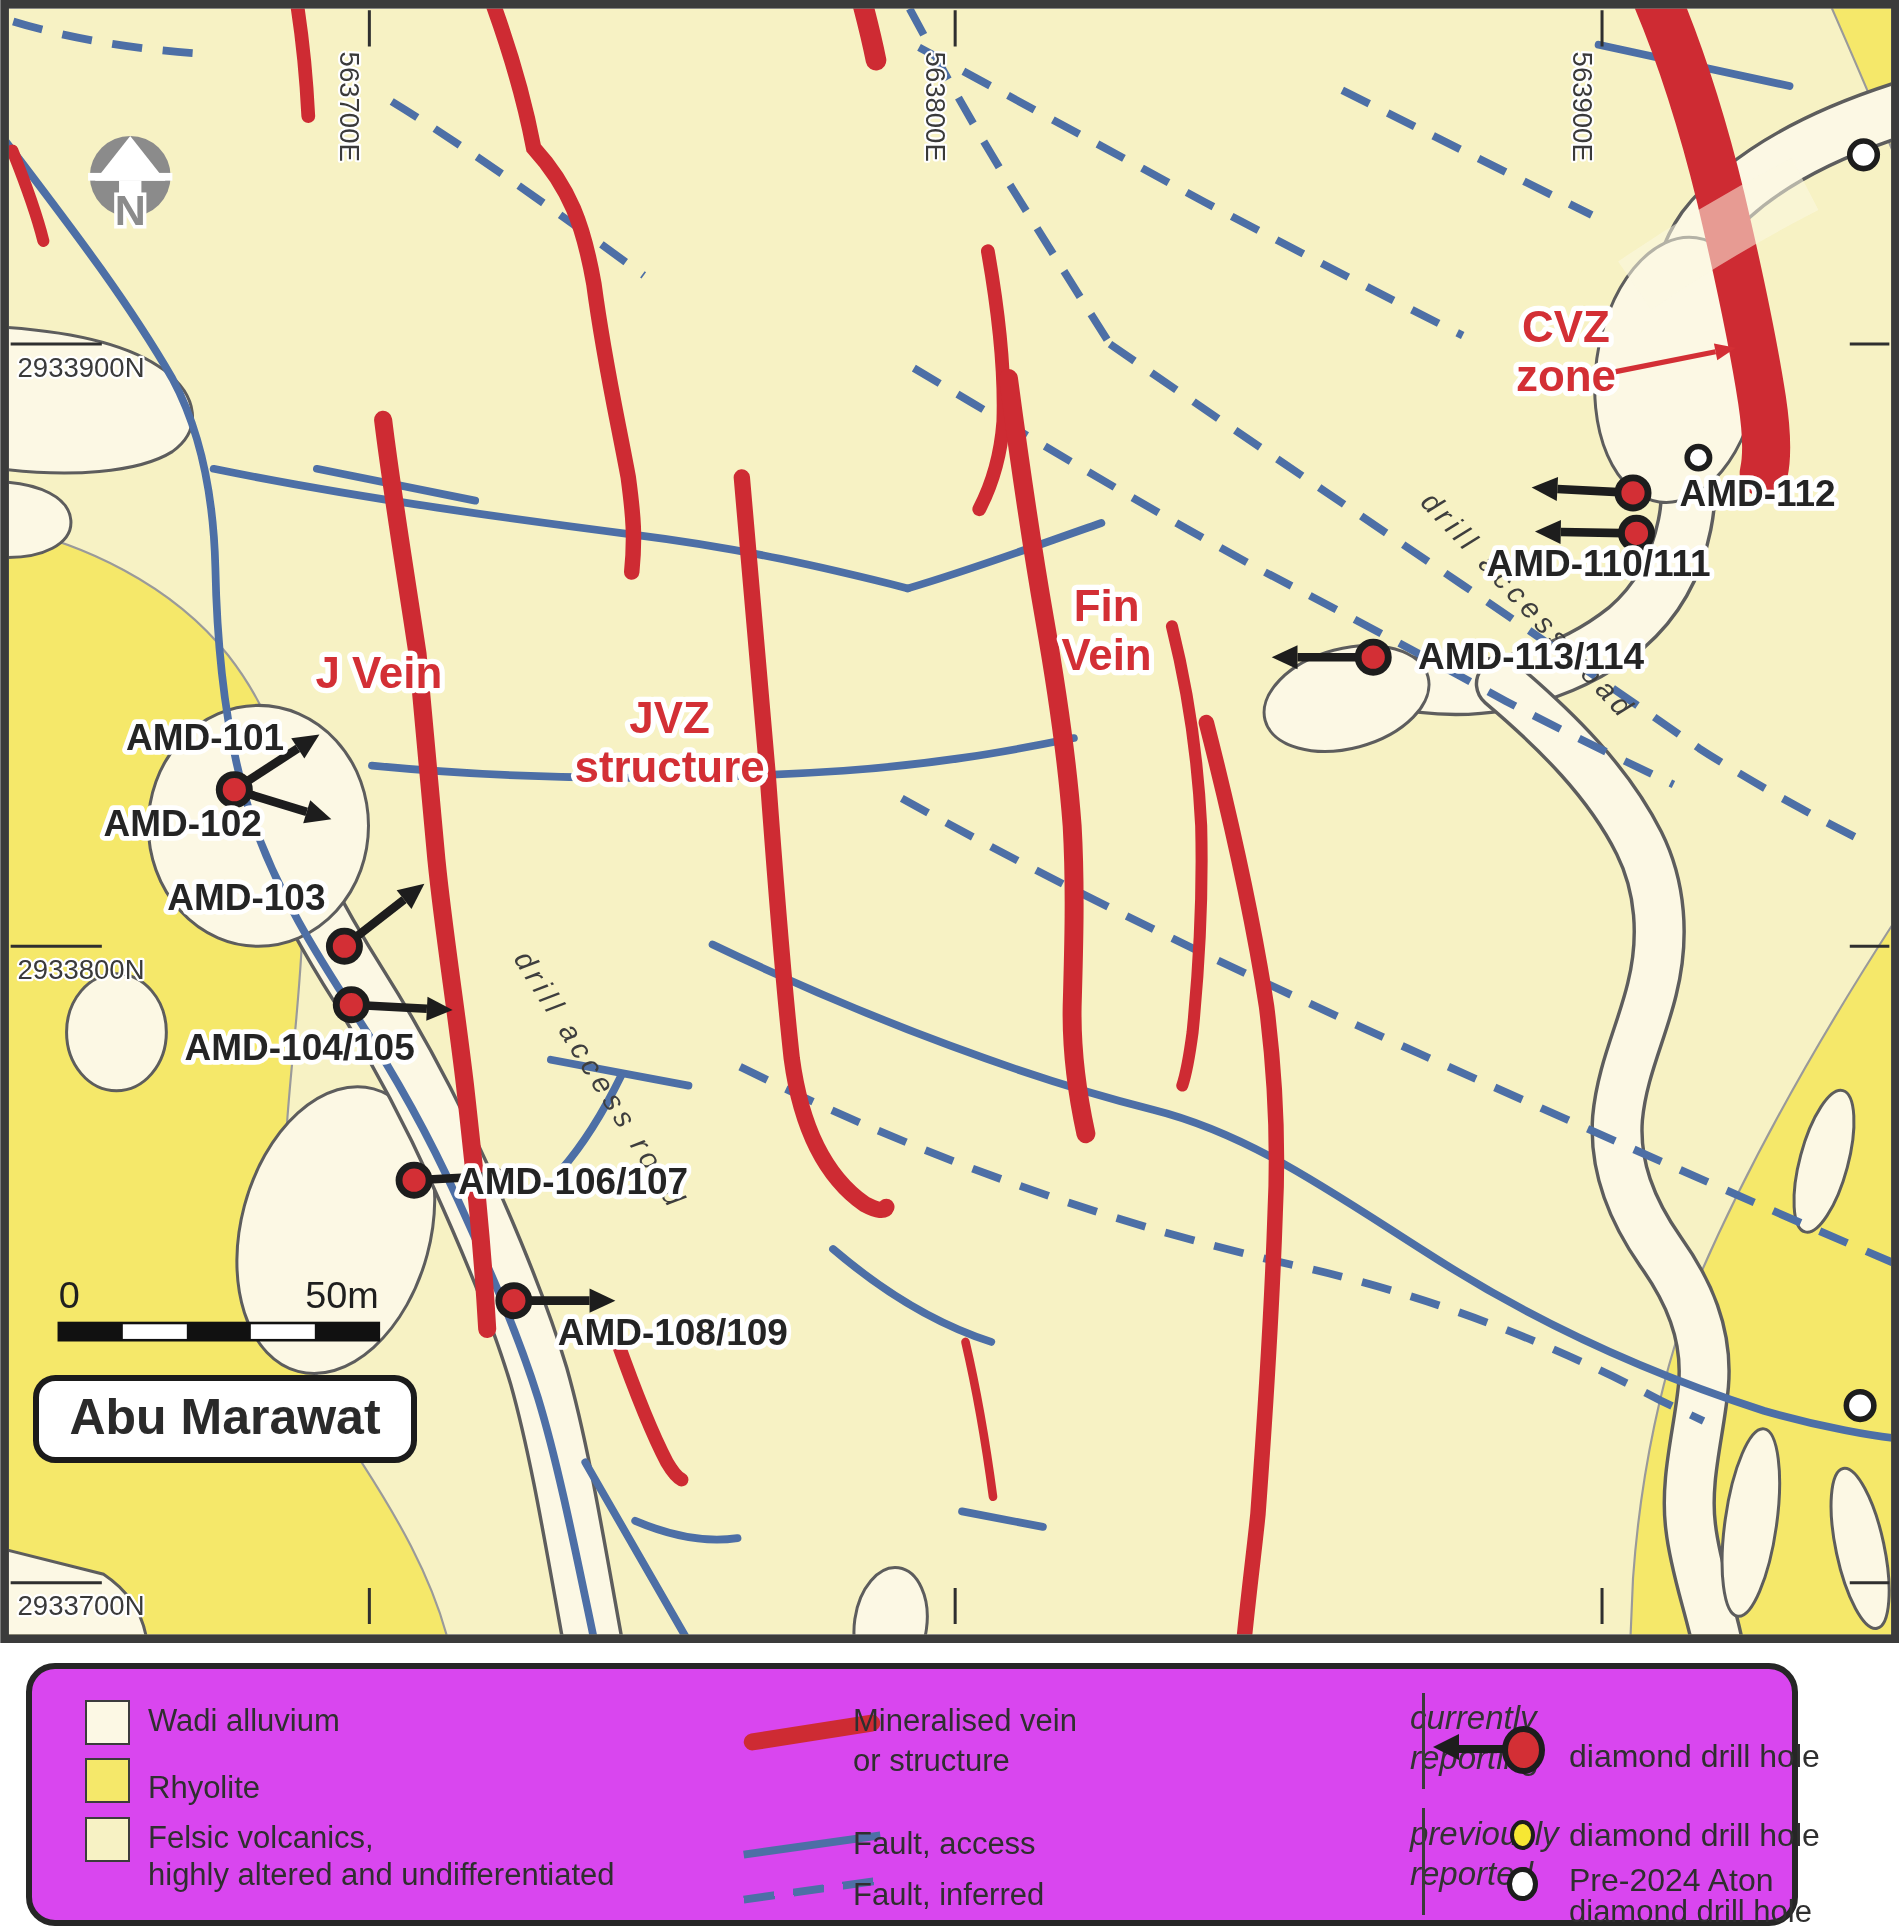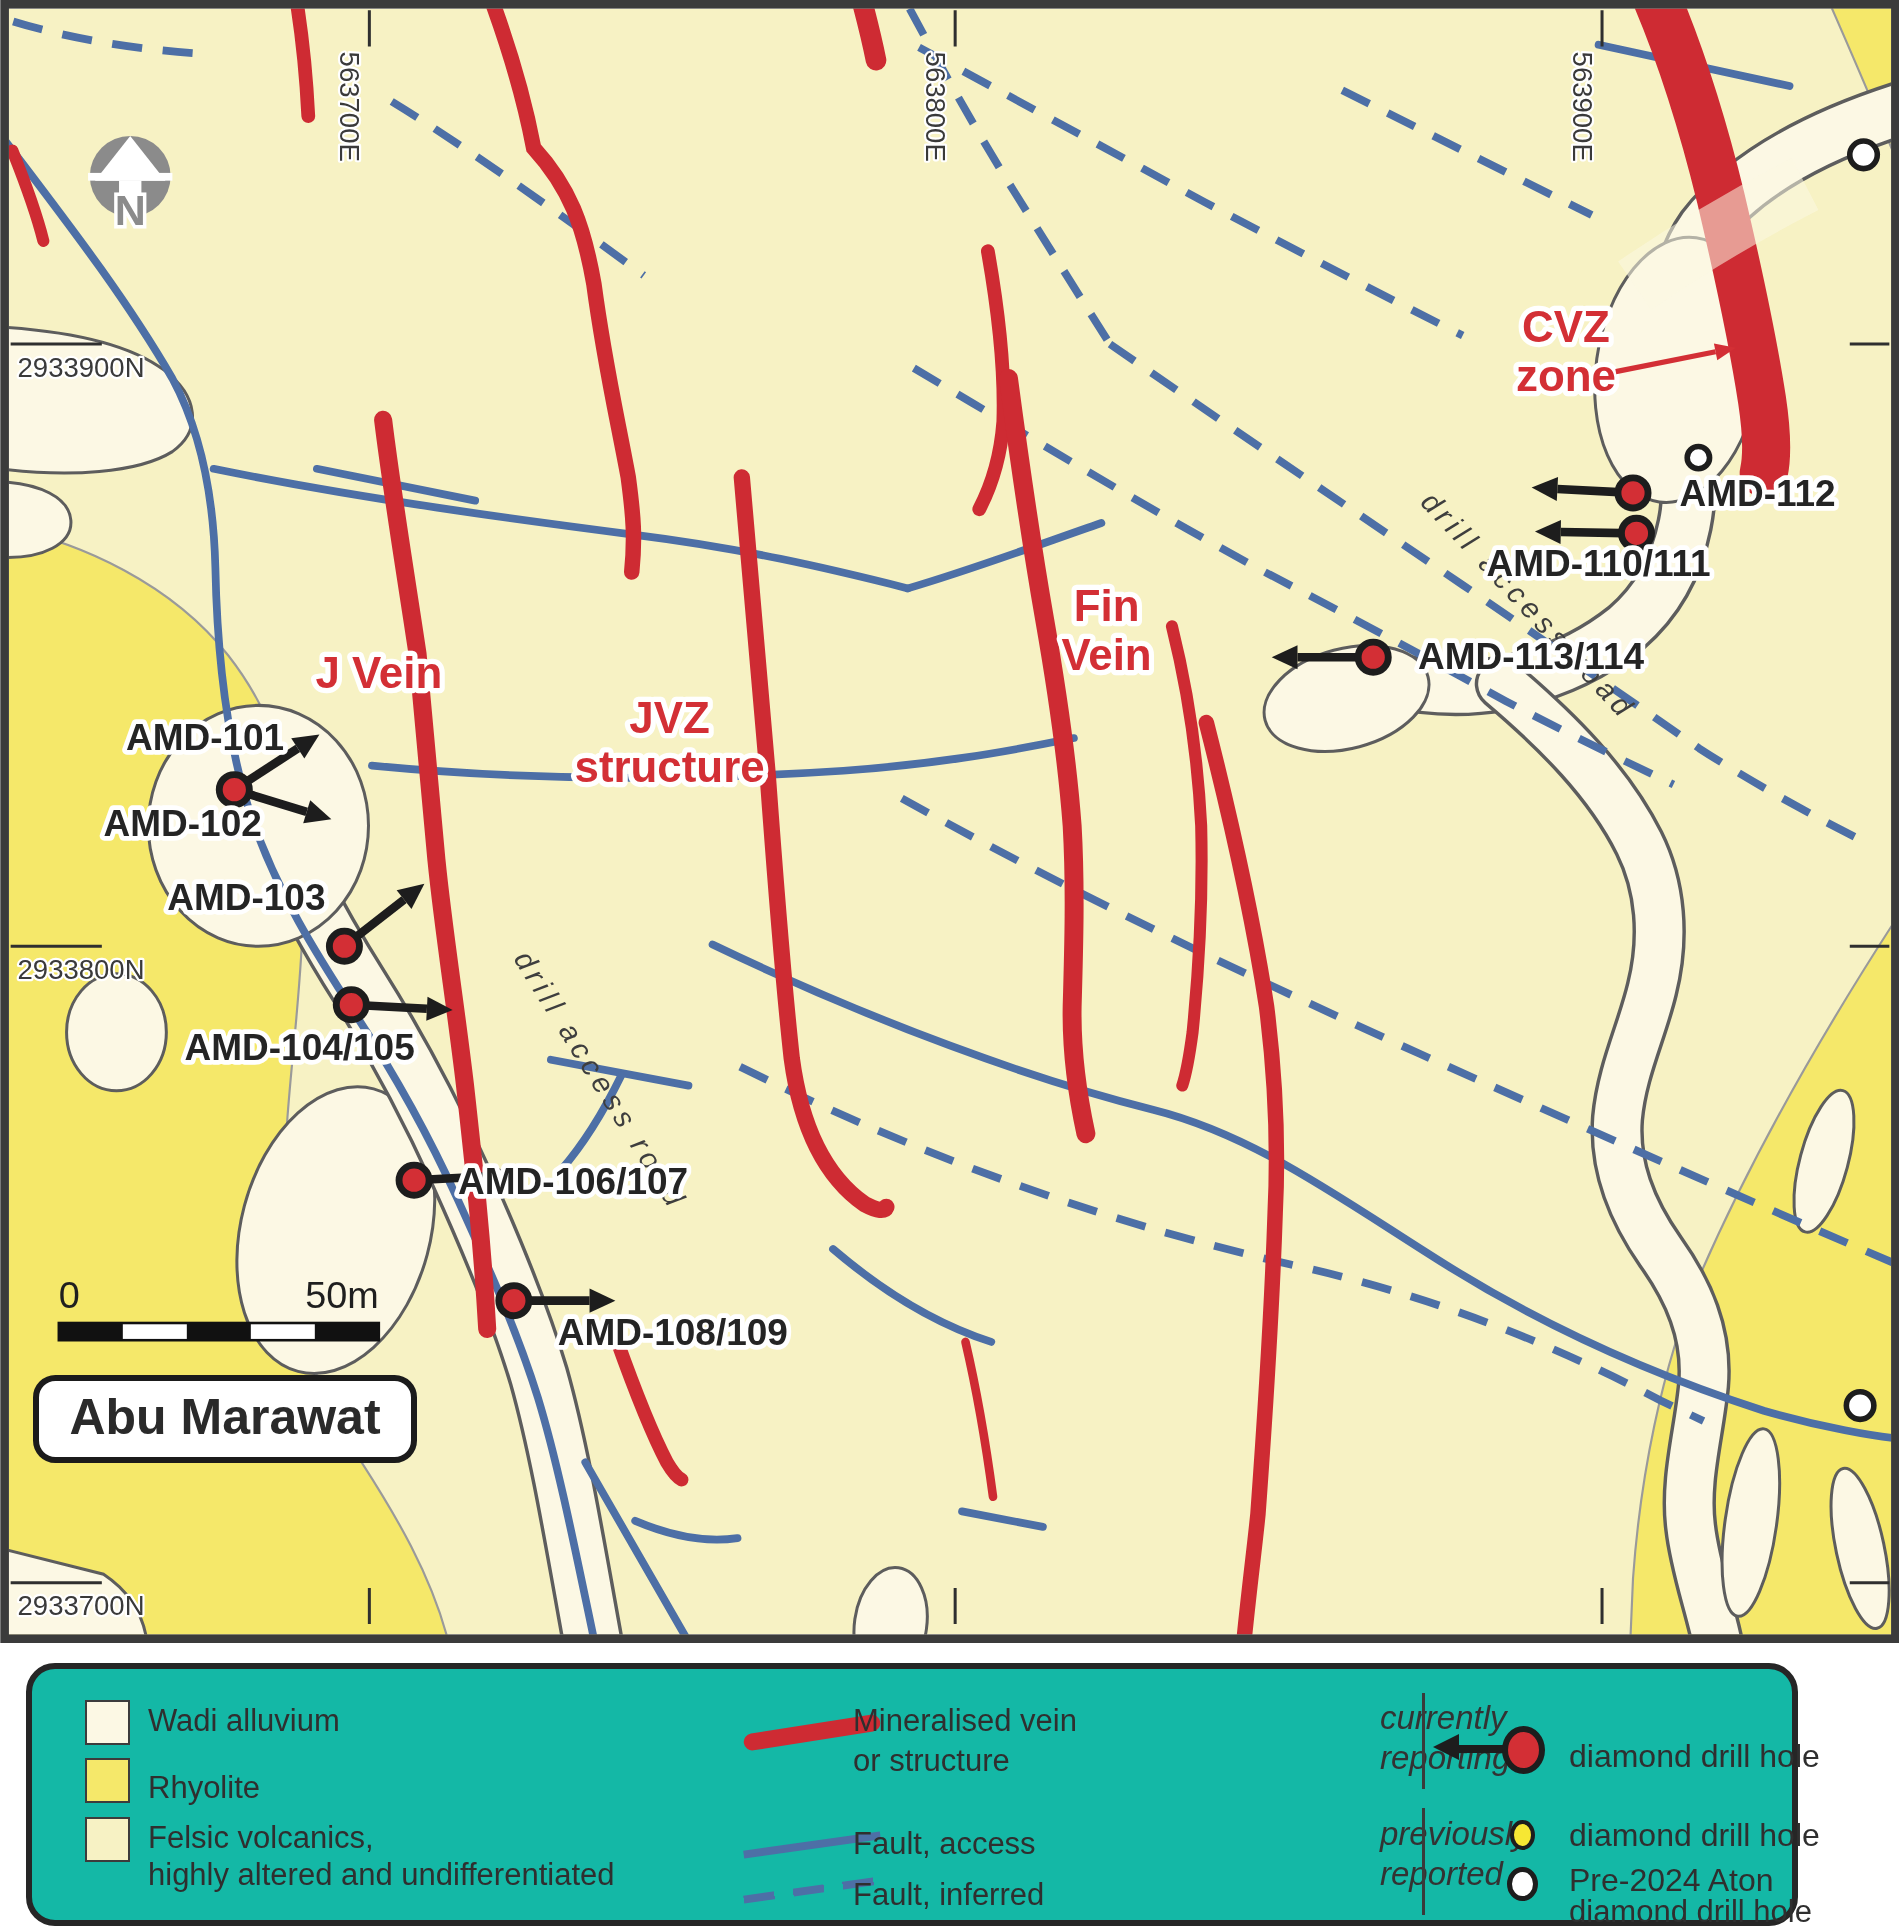--- a/index.html
+++ b/index.html
@@ -27,33 +27,33 @@
   .geoedge{fill:none;stroke:#9a9a9a;stroke-width:2.5;}
 
   
   .title-box{position:absolute;left:33px;top:1375px;width:384px;box-sizing:border-box;
     border:6px solid #1b1b1b;border-radius:22.4px;background:#fff;text-align:center;padding:8.6px 5.2px 12px 5.2px;}
   .tb1{font-weight:bold;font-size:50px;color:#2a2a2a;line-height:1.1;}
   .tb2{font-weight:bold;font-style:italic;font-size:40px;color:#2a2a2a;line-height:1.12;}
 
   
   .legend{position:absolute;left:26px;top:1663px;width:1772px;height:263px;box-sizing:border-box;
-    background:#14b8a6;border:6.9px solid #262626;border-radius:29px;}
+    background:#d946ef;border:6.9px solid #262626;border-radius:29px;}
   .legend *{position:absolute;}
   .sw{width:41px;height:41px;border:2.6px solid #3c3c3c;left:53px;}
   .sw.wadi{background:#fcf8e4;top:31px;}
   .sw.rhyo{background:#f5e86a;top:89px;}
   .sw.fels{background:#f7f2c4;top:148px;}
   .glab{left:116px;font-size:31px;color:#2f2f2f;white-space:nowrap;}
   .vein-sw{left:711px;top:55px;width:138px;height:17px;background:#ce2b33;border-radius:8.6px;transform:rotate(-9deg);}
   .fault-sw{left:711px;top:172px;width:138px;height:7.7px;background:#4d6fa6;transform:rotate(-8deg);}
   .faultd-sw{left:711px;top:217px;width:138px;height:7.7px;transform:rotate(-8deg);
     background:repeating-linear-gradient(90deg,#4d6fa6 0 31px,transparent 31px 50px);}
   .mlab{left:821px;font-size:31px;color:#2f2f2f;white-space:nowrap;}
-  .repblock{left:978px;width:370px;text-align:right;font-style:italic;font-size:33px;color:#333;line-height:1.2;}
+  .repblock{left:1008px;width:370px;text-align:right;font-style:italic;font-size:33px;color:#333;line-height:1.2;}
   .divider{left:1390px;width:2.6px;background:#3a3a3a;}
   .cur-arrowline{left:1423px;top:76px;width:48px;height:7.7px;background:#1d1d1d;}
   .cur-arrowhead{left:1401px;top:65px;width:0;height:0;border-top:13.8px solid transparent;border-bottom:13.8px solid transparent;border-right:26px solid #1d1d1d;}
   .cur-circle{left:1470px;top:57px;width:31px;height:36px;background:#d32f35;border:6px solid #1d1d1d;border-radius:50%;}
   .ilab{left:1537px;font-size:32px;color:#2f2f2f;white-space:nowrap;}
   .yellow-dot{left:1478px;top:151px;width:17px;height:22.4px;background:#f7e733;border:4.3px solid #1d1d1d;border-radius:50%;}
   .white-dot{left:1475px;top:198px;width:20.6px;height:24px;background:#fff;border:5.2px solid #1d1d1d;border-radius:50%;}
 </style>
 </head>
 <body>

